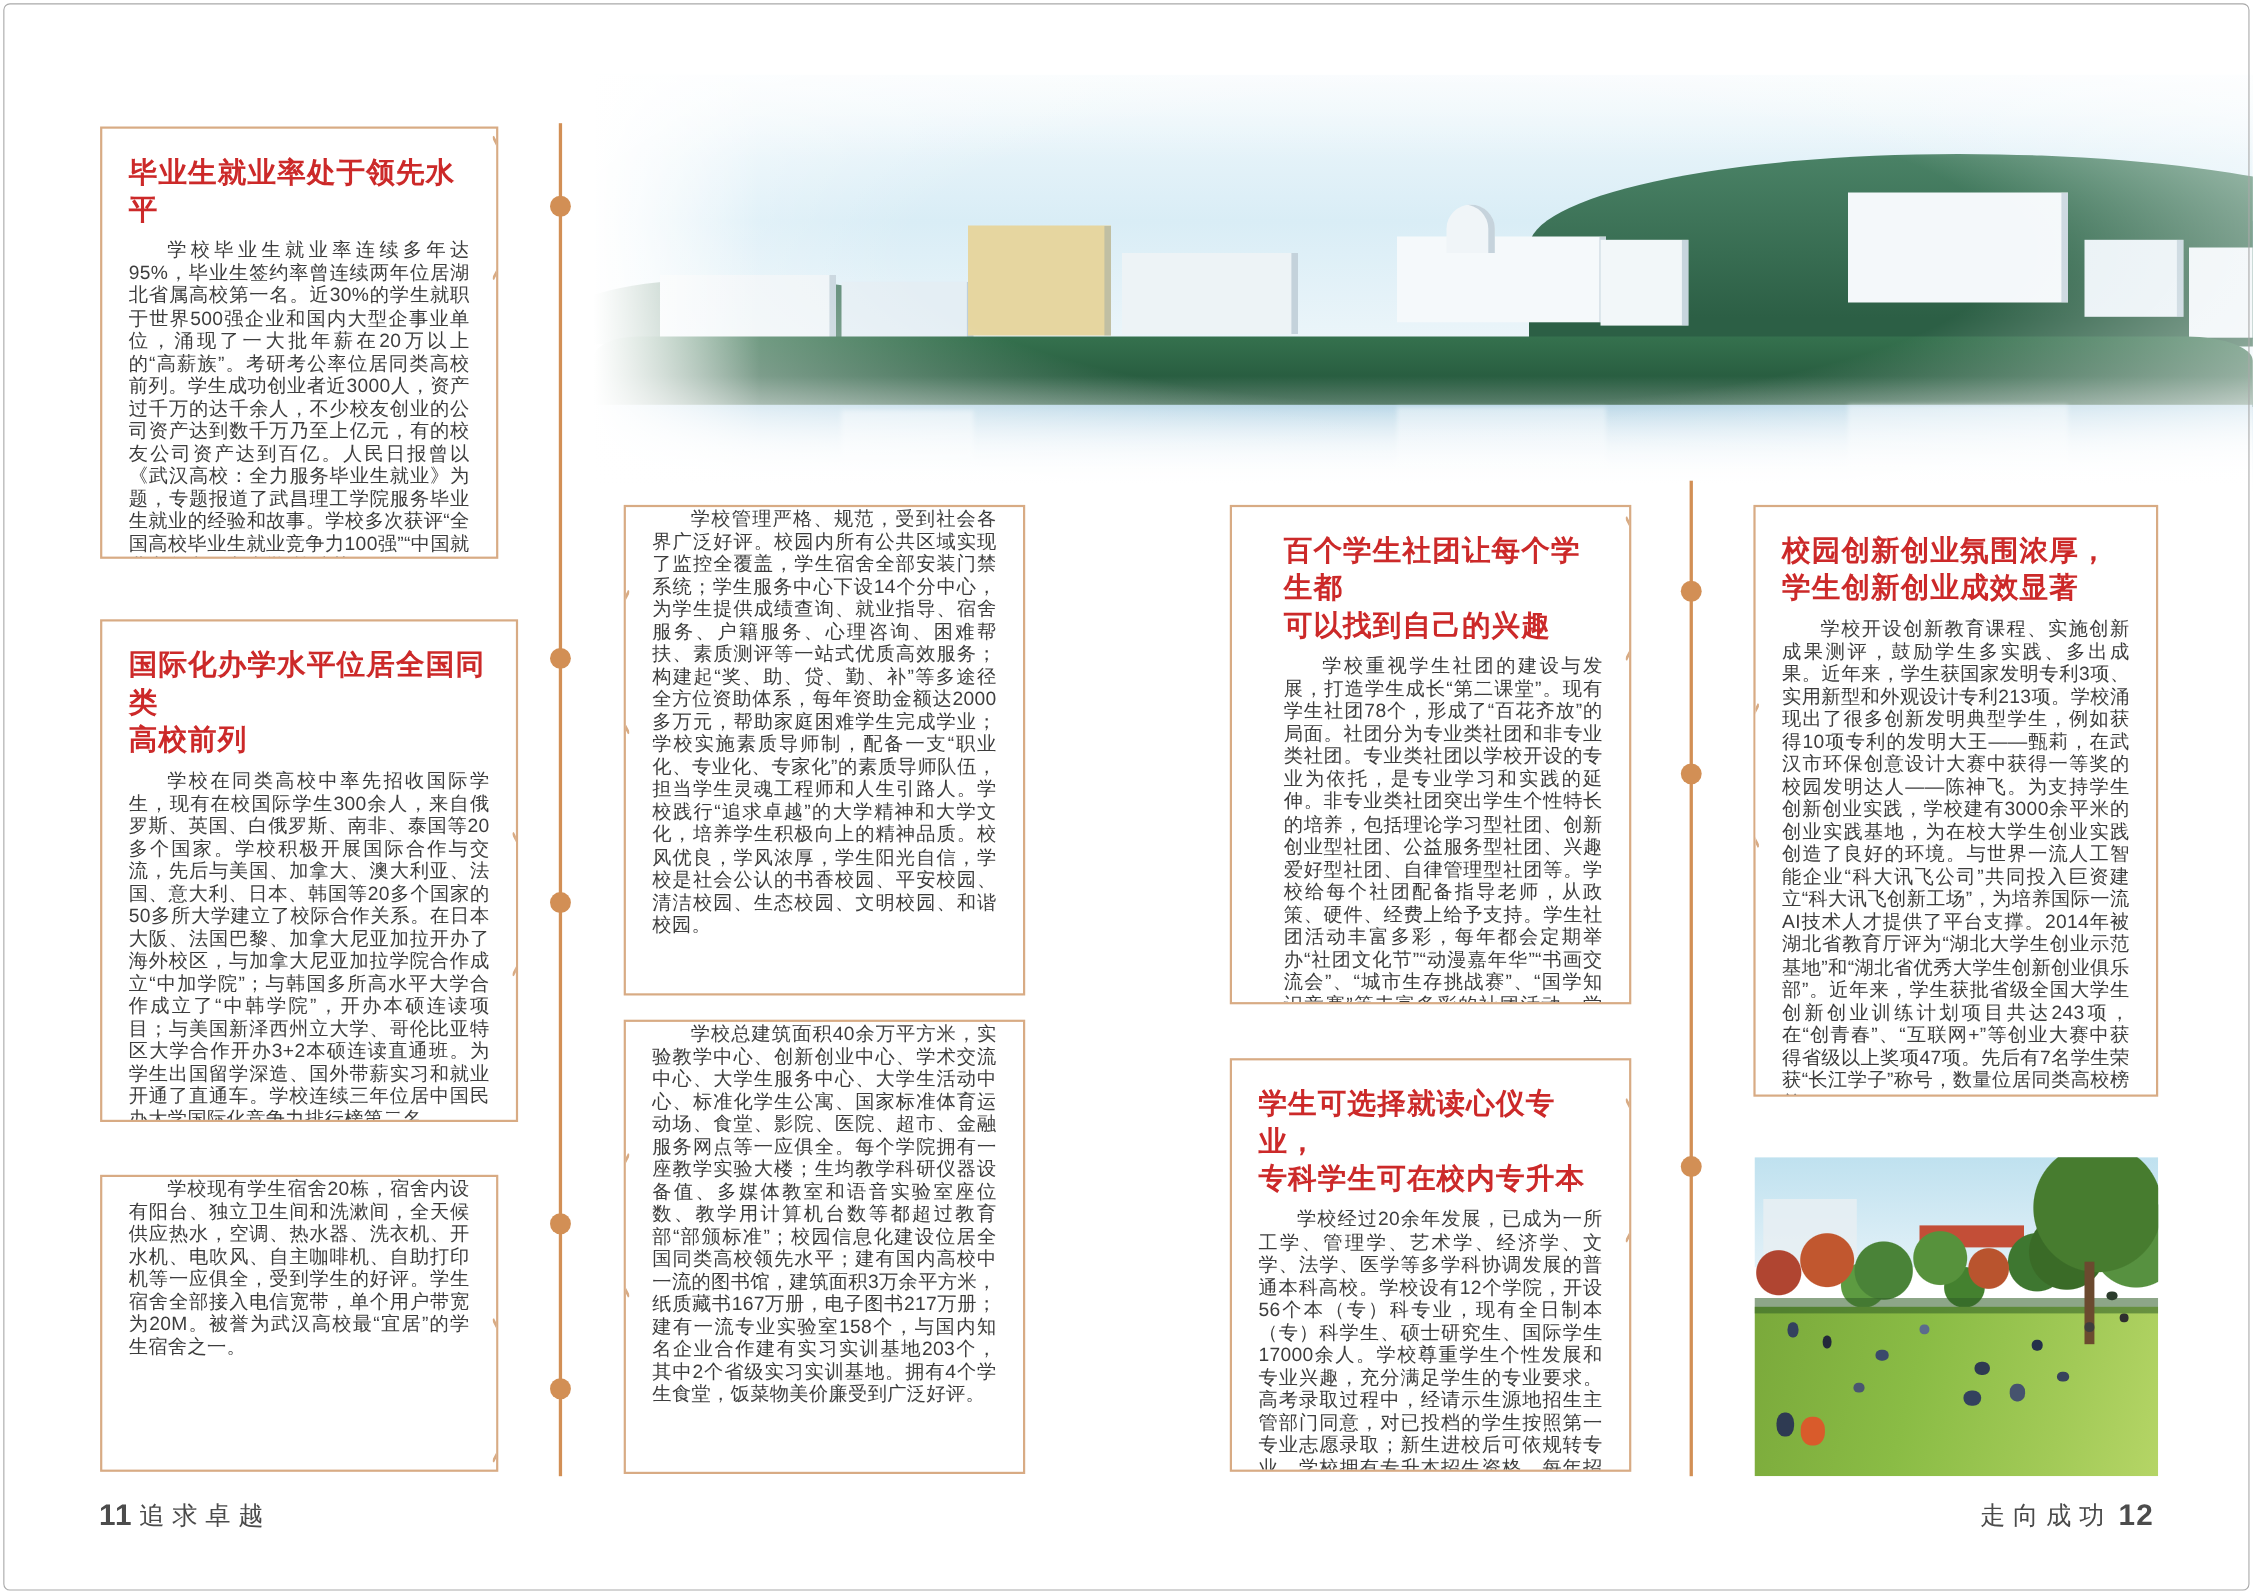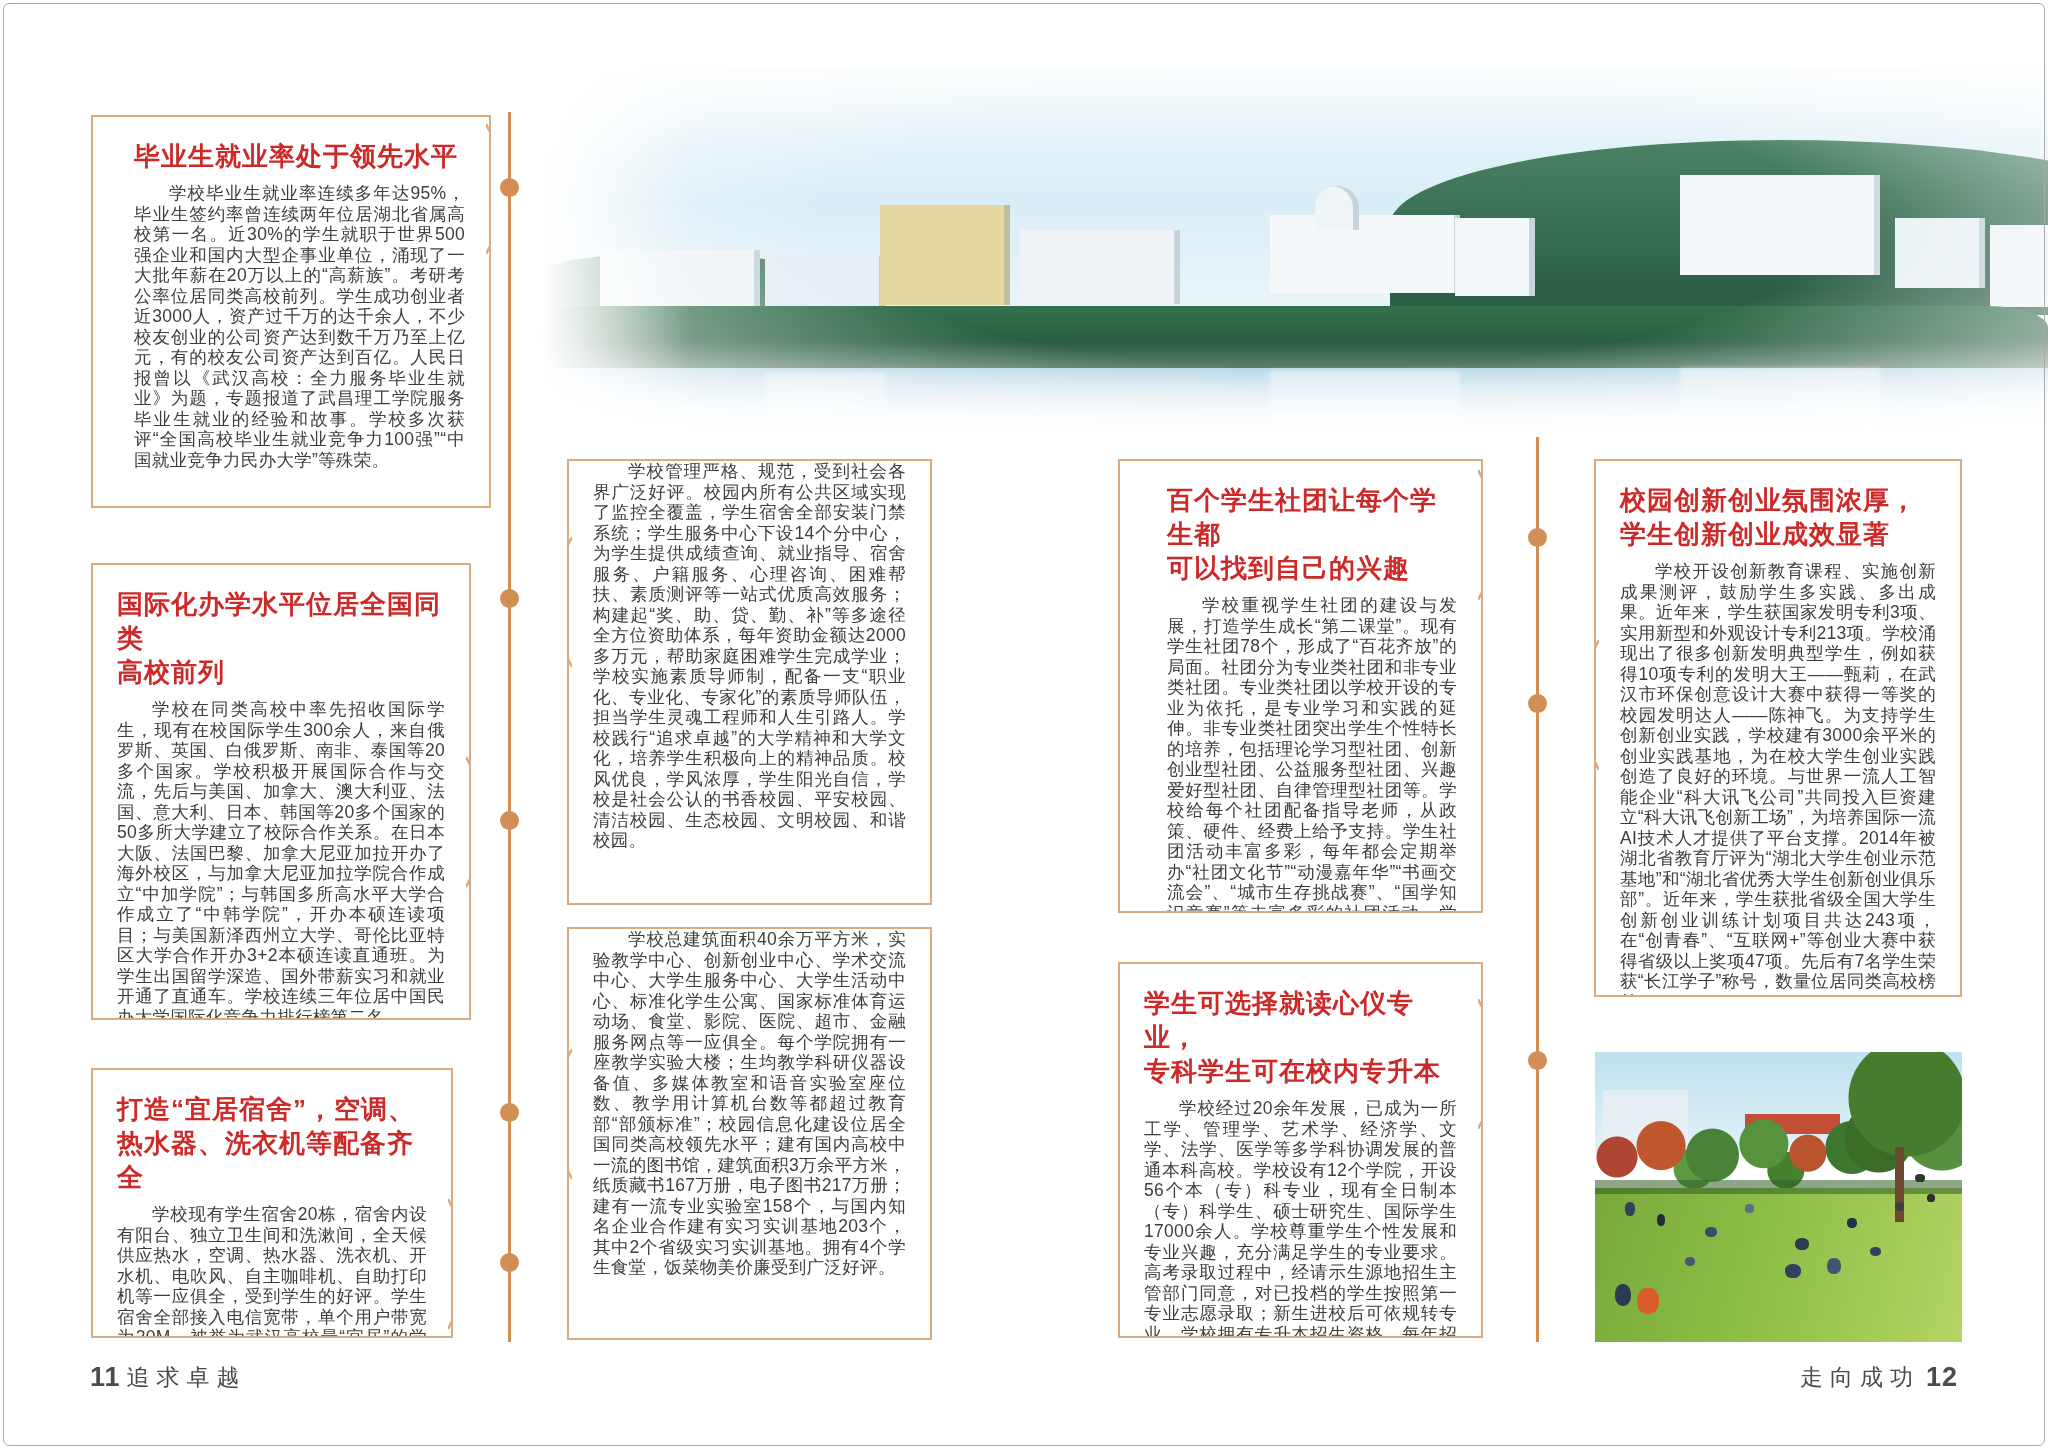--- a/index.html
+++ b/index.html
@@ -107,43 +107,41 @@
   <div class="vline" style="left:1536px;top:437px;height:905px;"></div>
   <div class="dot" style="left:500px;top:178px;"></div>
   <div class="dot" style="left:500px;top:589px;"></div>
   <div class="dot" style="left:500px;top:811px;"></div>
   <div class="dot" style="left:500px;top:1103px;"></div>
   <div class="dot" style="left:500px;top:1253px;"></div>
   <div class="dot" style="left:1528px;top:528px;"></div>
   <div class="dot" style="left:1528px;top:694px;"></div>
   <div class="dot" style="left:1528px;top:1051px;"></div>
 
-  <div class="box" style="left:91px;top:115px;width:400px;height:393px;padding-left:17px;">
+  <div class="box" style="left:91px;top:115px;width:362px;height:393px;">
     <svg class="notch r" style="top:4px;" width="40" height="136" viewBox="0 0 40 136">
         <path d="M0,3 L34,68 L0,133" fill="#ffffff" stroke="#d8ab84" stroke-width="2.5"></path>
       </svg>
     <h2>毕业生就业率处于领先水平</h2>
     <p>学校毕业生就业率连续多年达95%，毕业生签约率曾连续两年位居湖北省属高校第一名。近30%的学生就职于世界500强企业和国内大型企事业单位，涌现了一大批年薪在20万以上的“高薪族”。考研考公率位居同类高校前列。学生成功创业者近3000人，资产过千万的达千余人，不少校友创业的公司资产达到数千万乃至上亿元，有的校友公司资产达到百亿。人民日报曾以《武汉高校：全力服务毕业生就业》为题，专题报道了武昌理工学院服务毕业生就业的经验和故事。学校多次获评“全国高校毕业生就业竞争力100强”“中国就业竞争力民办大学”等殊荣。</p>
   </div>
 
   <div class="box" style="left:91px;top:563px;width:380px;height:457px;">
     <svg class="notch r" style="top:189px;" width="40" height="136" viewBox="0 0 40 136">
         <path d="M0,3 L34,68 L0,133" fill="#ffffff" stroke="#d8ab84" stroke-width="2.5"></path>
       </svg>
     <h2>国际化办学水平位居全国同类
 高校前列</h2>
     <p>学校在同类高校中率先招收国际学生，现有在校国际学生300余人，来自俄罗斯、英国、白俄罗斯、南非、泰国等20多个国家。学校积极开展国际合作与交流，先后与美国、加拿大、澳大利亚、法国、意大利、日本、韩国等20多个国家的50多所大学建立了校际合作关系。在日本大阪、法国巴黎、加拿大尼亚加拉开办了海外校区，与加拿大尼亚加拉学院合作成立“中加学院”；与韩国多所高水平大学合作成立了“中韩学院”，开办本硕连读项目；与美国新泽西州立大学、哥伦比亚特区大学合作开办3+2本硕连读直通班。为学生出国留学深造、国外带薪实习和就业开通了直通车。学校连续三年位居中国民办大学国际化竞争力排行榜第二名。</p>
   </div>
 
   <div class="box" style="left:91px;top:1068px;width:362px;height:270px;">
     <svg class="notch r" style="top:126px;" width="40" height="136" viewBox="0 0 40 136">
         <path d="M0,3 L34,68 L0,133" fill="#ffffff" stroke="#d8ab84" stroke-width="2.5"></path>
       </svg>
-    <h2>打造“宜居宿舍”，空调、
-热水器、洗衣机等配备齐全</h2>
     <p>学校现有学生宿舍20栋，宿舍内设有阳台、独立卫生间和洗漱间，全天候供应热水，空调、热水器、洗衣机、开水机、电吹风、自主咖啡机、自助打印机等一应俱全，受到学生的好评。学生宿舍全部接入电信宽带，单个用户带宽为20M。被誉为武汉高校最“宜居”的学生宿舍之一。</p>
   </div>
 
   <div class="box" style="left:567px;top:459px;width:365px;height:446px;">
     <svg class="notch l" style="top:73px;" width="40" height="136" viewBox="0 0 40 136">
         <path d="M40,3 L6,68 L40,133" fill="#ffffff" stroke="#d8ab84" stroke-width="2.5"></path>
       </svg>
     <p>学校管理严格、规范，受到社会各界广泛好评。校园内所有公共区域实现了监控全覆盖，学生宿舍全部安装门禁系统；学生服务中心下设14个分中心，为学生提供成绩查询、就业指导、宿舍服务、户籍服务、心理咨询、困难帮扶、素质测评等一站式优质高效服务；构建起“奖、助、贷、勤、补”等多途径全方位资助体系，每年资助金额达2000多万元，帮助家庭困难学生完成学业；学校实施素质导师制，配备一支“职业化、专业化、专家化”的素质导师队伍，担当学生灵魂工程师和人生引路人。学校践行“追求卓越”的大学精神和大学文化，培养学生积极向上的精神品质。校风优良，学风浓厚，学生阳光自信，学校是社会公认的书香校园、平安校园、清洁校园、生态校园、文明校园、和谐校园。</p>
   </div>
 

